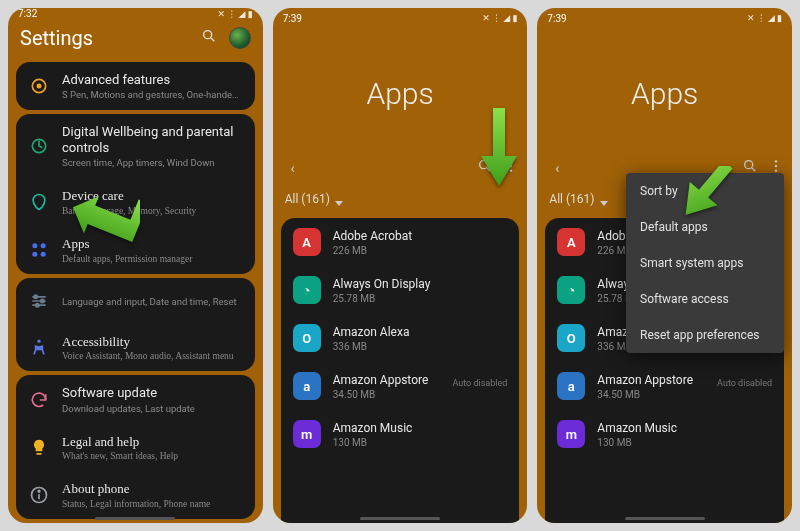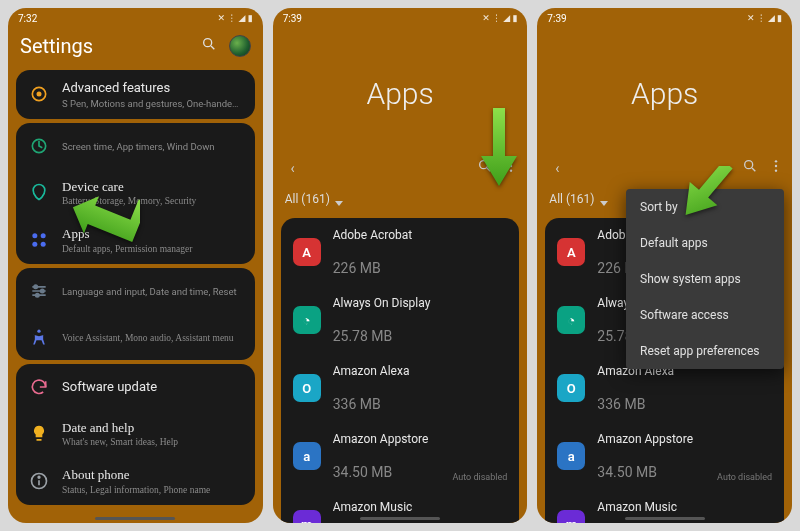--- a/index.html
+++ b/index.html
@@ -88,24 +88,24 @@
     display:flex; align-items:center; gap:12px;
     padding:10px 12px; position:relative;
   }
   .app-ico {
     width:28px; height:28px; border-radius:7px; flex-shrink:0;
     display:flex; align-items:center; justify-content:center;
     font-size:13px; color:#fff; font-weight:600;
   }
   .app-txt { flex:1; overflow:hidden;}
   .app-name { color:#e8e8e8; font-size:12px; }
-  .app-size { color:#888; font-size:14px; margin-top:18px;}
-  .auto-dis { position:absolute; right:12px; bottom:8px; color:#777; font-size:9px;}
+  .app-size { color:#888; font-size:10px; margin-top:2px;}
+  .auto-dis { position:absolute; right:12px; bottom:22px; color:#777; font-size:9px;}
   .popup {
-    position:absolute; right:8px; top:181px;
+    position:absolute; right:8px; top:165px;
     background:#3a3a3a; border-radius:4px;
     box-shadow:0 4px 18px rgba(0,0,0,.6);
     width:158px; overflow:hidden;
     z-index:5;
   }
   .popup-item {
     padding:11px 14px; color:#e0e0e0; font-size:12px;
   }
   .arrow {
     position:absolute; z-index:6;
@@ -156,20 +156,21 @@
       </div>
       <div class="card-group">
         <div class="row">
       <div class="row-ico">
             <svg class="ico-svg" width="20" height="20" viewBox="0 0 24 24">
               <circle cx="12" cy="12" r="8" fill="none" stroke="#1fa574" stroke-width="2"></circle>
               <path d="M12 6v6l4 2" stroke="#1fa574" stroke-width="2" fill="none"></path>
             </svg>
           </div>
       <div class="row-txt">
+        <div class="row-title">Digital Wellbeing and parental controls</div>
         <div class="row-sub">Screen time, App timers, Wind Down</div>
       </div>
         </div>
         <div class="row">
       <div class="row-ico">
             <svg class="ico-svg" width="20" height="20" viewBox="0 0 24 24">
               <path d="M12 21s-7-4-7-11a7 7 0 0114 0c0 7-7 11-7 11z" fill="none" stroke="#19b89b" stroke-width="2"></path>
             </svg>
           </div>
       <div class="row-txt">
@@ -209,44 +210,46 @@
       </div>
         </div>
         <div class="row">
       <div class="row-ico">
             <svg class="ico-svg" width="20" height="20" viewBox="0 0 24 24" fill="#5b77e6">
               <circle cx="12" cy="5" r="2"></circle>
               <path d="M4 9l8 2 8-2-3 1v5l2 6h-2l-2-5h-6l-2 5H5l2-6v-5z"></path>
             </svg>
           </div>
       <div class="row-txt">
+        <div class="row-title">Accessibility</div>
         <div class="row-sub">Voice Assistant, Mono audio, Assistant menu</div>
       </div>
         </div>
       </div>
       <div class="card-group">
         <div class="row">
       <div class="row-ico">
             <svg class="ico-svg" width="20" height="20" viewBox="0 0 24 24" fill="none" stroke="#e86a8f" stroke-width="2">
               <path d="M20 12a8 8 0 10-3 6"></path>
               <path d="M20 5v7h-7"></path>
             </svg>
           </div>
       <div class="row-txt">
         <div class="row-title">Software update</div>
+        <div class="row-sub">Download updates, Last update</div>
       </div>
         </div>
         <div class="row">
       <div class="row-ico">
             <svg class="ico-svg" width="20" height="20" viewBox="0 0 24 24" fill="#f0b020">
               <path d="M12 2a6 6 0 00-4 10.5V16h8v-3.5A6 6 0 0012 2zM9 18h6v2H9z"></path>
             </svg>
           </div>
       <div class="row-txt">
-        <div class="row-title">Date and help</div>
+        <div class="row-title">Legal and help</div>
         <div class="row-sub">What's new, Smart ideas, Help</div>
       </div>
         </div>
         <div class="row">
       <div class="row-ico">
             <svg class="ico-svg" width="20" height="20" viewBox="0 0 24 24" fill="none" stroke="#9aa0a6" stroke-width="2">
               <circle cx="12" cy="12" r="9"></circle>
               <line x1="12" y1="11" x2="12" y2="17"></line>
               <circle cx="12" cy="7.5" r="1" fill="#9aa0a6"></circle>
             </svg>
@@ -423,21 +426,21 @@
       <div class="app-txt">
         <div class="app-name">Amazon Music</div>
         <div class="app-size">130 MB</div>
       </div>
       </div>
     </div>
 
   <div class="popup" id="popup">
       <div class="popup-item">Sort by</div>
       <div class="popup-item">Default apps</div>
-      <div class="popup-item">Show system apps</div>
+      <div class="popup-item">Smart system apps</div>
       <div class="popup-item">Software access</div>
       <div class="popup-item">Reset app preferences</div>
     </div>
 
   <div class="arrow" style="right:40px; top:158px;">
     <svg width="70" height="70" viewBox="0 0 70 70">
       <defs>
           <linearGradient id="g3" x1="0" y1="0" x2="1" y2="1">
             <stop offset="0" stop-color="#8de04a"></stop>
             <stop offset="1" stop-color="#3f9e1a"></stop>

